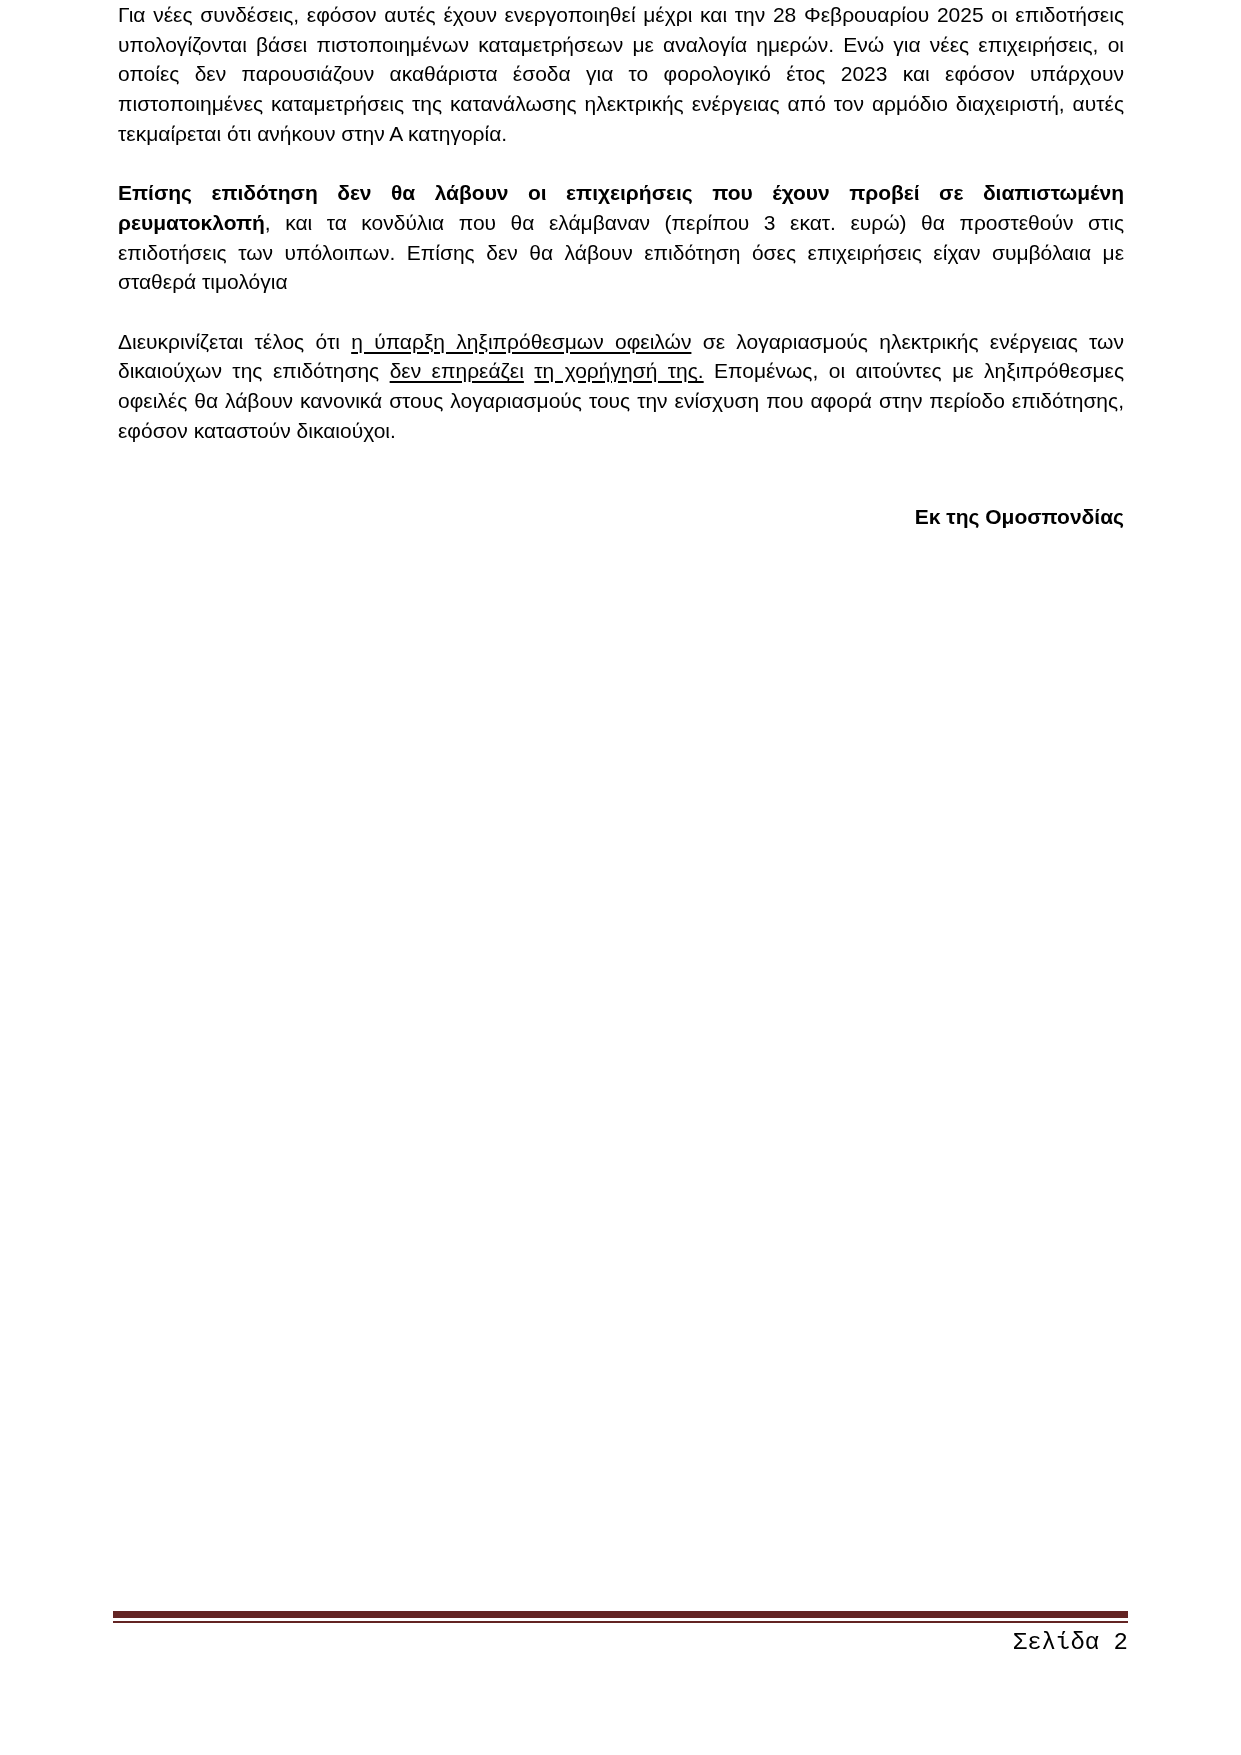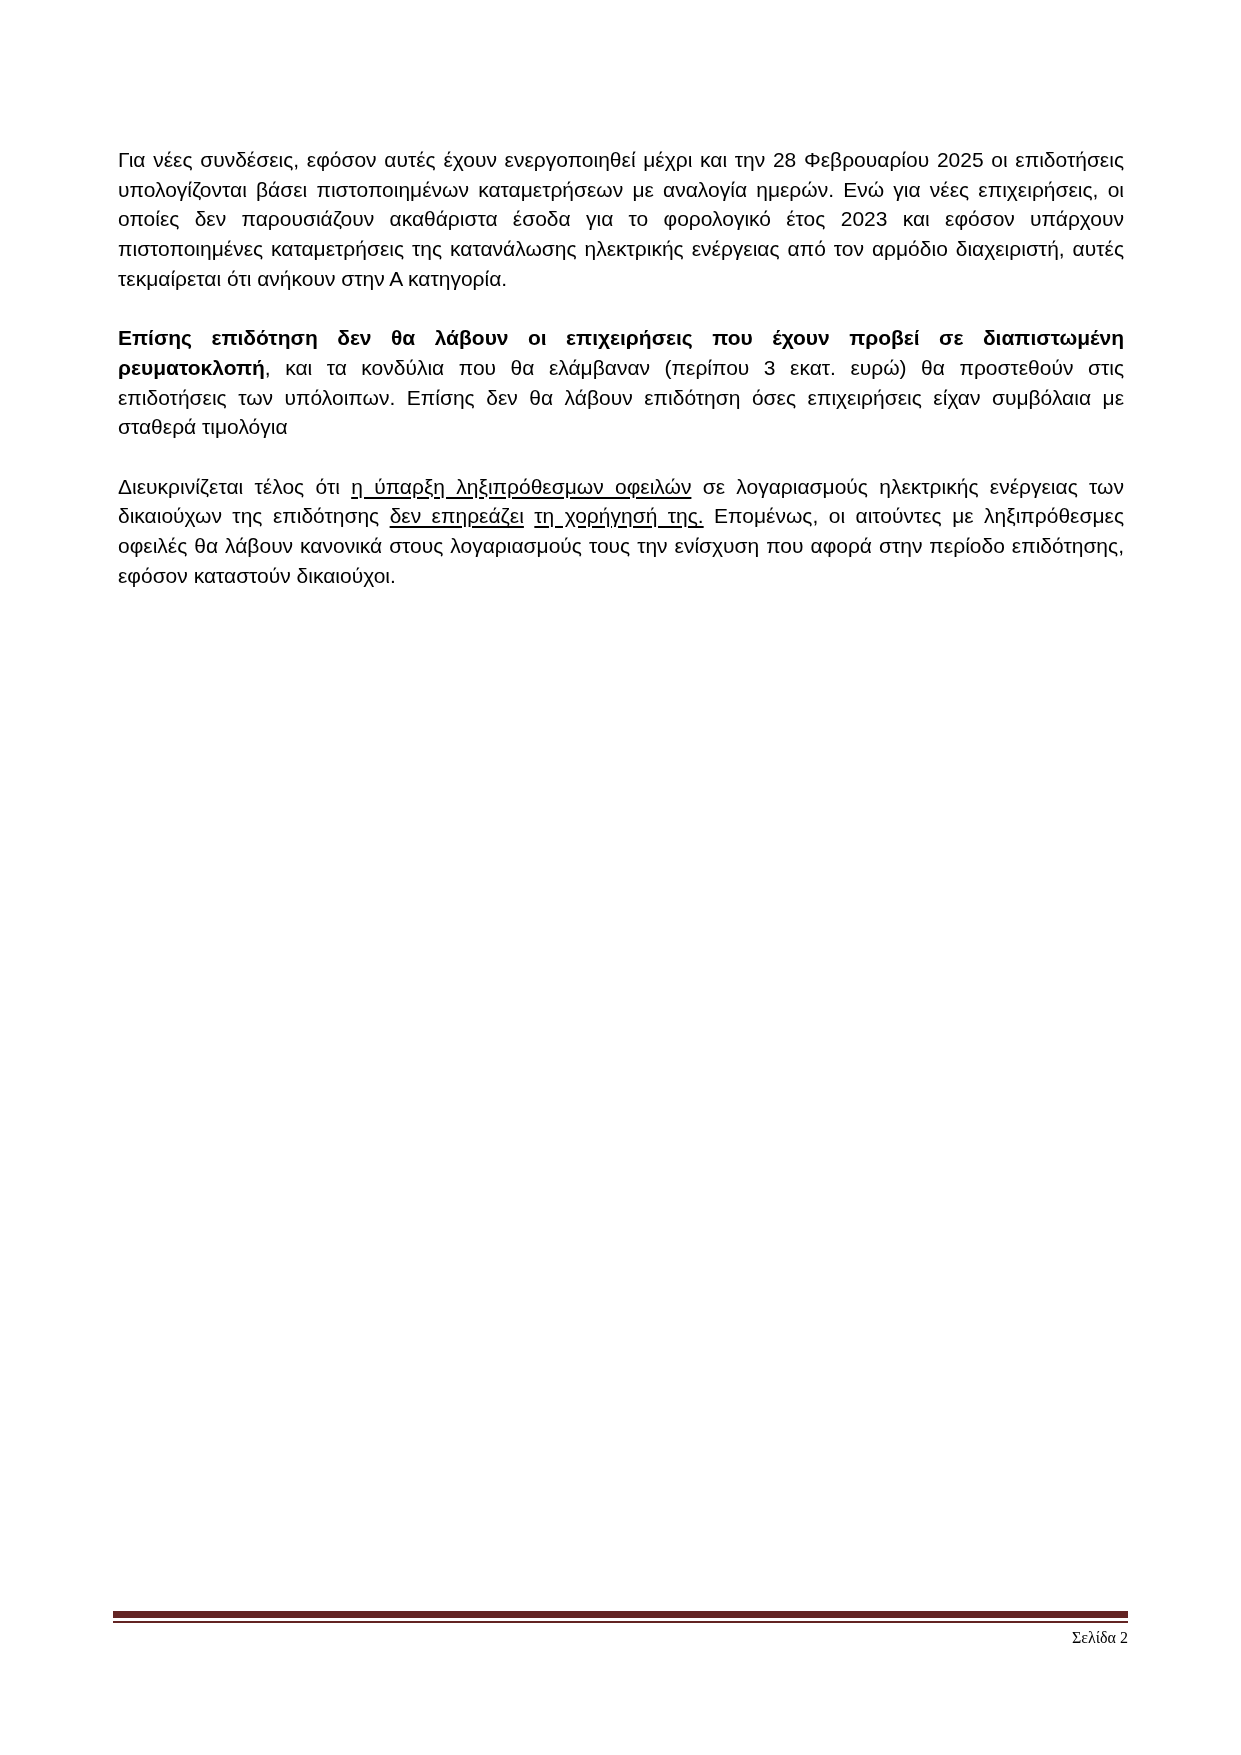--- a/index.html
+++ b/index.html
@@ -14,21 +14,20 @@
     background: #ffffff;
     overflow: hidden;
     font-family: "Liberation Sans", "DejaVu Sans", sans-serif;
     color: #000000;
   }
   .content {
     position: absolute;
     left: 118px;
     right: 117px;
     top: 0;
-    padding-top: 145px;
   }
   .paragraph {
     font-size: 21px;
     line-height: 29.7px;
     text-align: justify;
     margin: 0 0 29.7px 0;
   }
   .run.normal { font-weight: normal; }
   .run.bold { font-weight: bold; }
   .run.underline { text-decoration: underline; text-underline-offset: 3px; }
@@ -48,37 +47,38 @@
   .rule-thick {
     height: 7px;
   }
   .rule-thin {
     height: 2px;
     margin-top: 3px;
   }
   .page-number {
     margin-top: 6px;
     text-align: right;
-    font-family: Liberation Serif, serif;
-    font-size: 16px;
+    font-family: Liberation Mono, monospace;
+    font-size: 24px;
     color: #000000;
   }
 </style>
 </head>
 <body>
 
 <div class="page">
 
   <div class="content">
     <p class="paragraph"><span class="run normal">Για νέες συνδέσεις, εφόσον αυτές έχουν ενεργοποιηθεί μέχρι και την 28 Φεβρουαρίου 2025 οι επιδοτήσεις υπολογίζονται βάσει πιστοποιημένων καταμετρήσεων με αναλογία ημερών. Ενώ για νέες επιχειρήσεις, οι οποίες δεν παρουσιάζουν ακαθάριστα έσοδα για το φορολογικό έτος 2023 και εφόσον υπάρχουν πιστοποιημένες καταμετρήσεις της κατανάλωσης ηλεκτρικής ενέργειας από τον αρμόδιο διαχειριστή, αυτές τεκμαίρεται ότι ανήκουν στην Α κατηγορία.</span></p>
 
     <p class="paragraph"><span class="run bold">Επίσης επιδότηση δεν θα λάβουν οι επιχειρήσεις που έχουν προβεί σε διαπιστωμένη ρευματοκλοπή</span><span class="run normal">, και τα κονδύλια που θα ελάμβαναν (περίπου 3 εκατ. ευρώ) θα προστεθούν στις επιδοτήσεις των υπόλοιπων. Επίσης δεν θα λάβουν επιδότηση όσες επιχειρήσεις είχαν συμβόλαια με σταθερά τιμολόγια</span></p>
 
     <p class="paragraph"><span class="run normal">Διευκρινίζεται τέλος ότι </span><span class="run underline">η ύπαρξη ληξιπρόθεσμων οφειλών</span><span class="run normal"> σε λογαριασμούς ηλεκτρικής ενέργειας των δικαιούχων της επιδότησης </span><span class="run underline">δεν επηρεάζει</span><span class="run normal"> </span><span class="run underline">τη χορήγησή της.</span><span class="run normal"> Επομένως, οι αιτούντες με ληξιπρόθεσμες οφειλές θα λάβουν κανονικά στους λογαριασμούς τους την ενίσχυση που αφορά στην περίοδο επιδότησης, εφόσον καταστούν δικαιούχοι.</span></p>
 
+    <p class="signature">Εκ της Ομοσπονδίας</p>
   </div>
 
   <div class="footer">
     <div class="rule-thick" style="background-color: rgb(99, 36, 35);"></div>
     <div class="rule-thin" style="background-color: rgb(99, 36, 35);"></div>
     <div class="page-number">Σελίδα 2</div>
   </div>
 
 </div>
 

